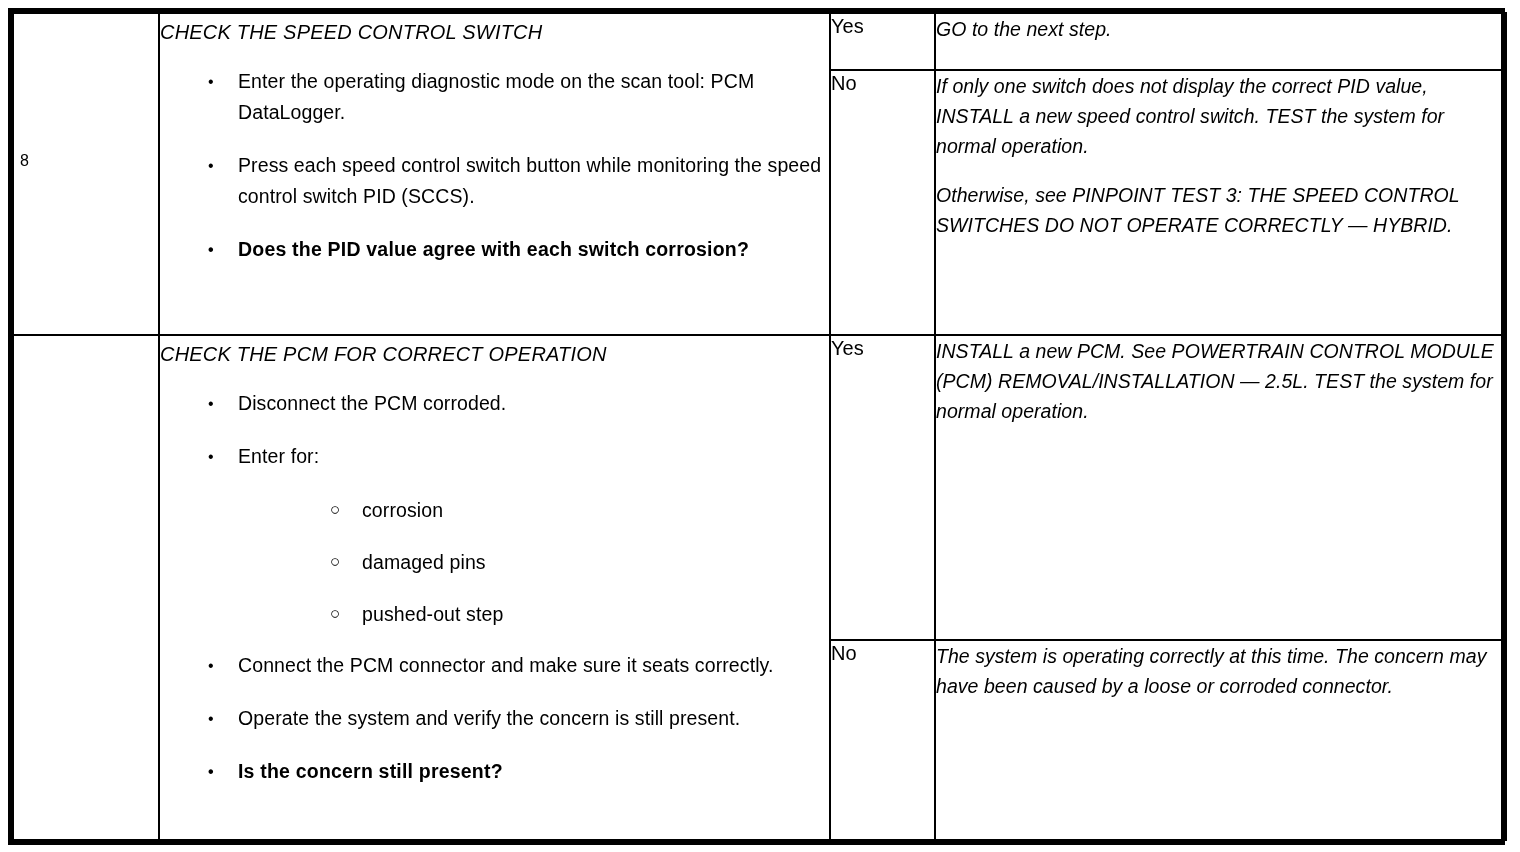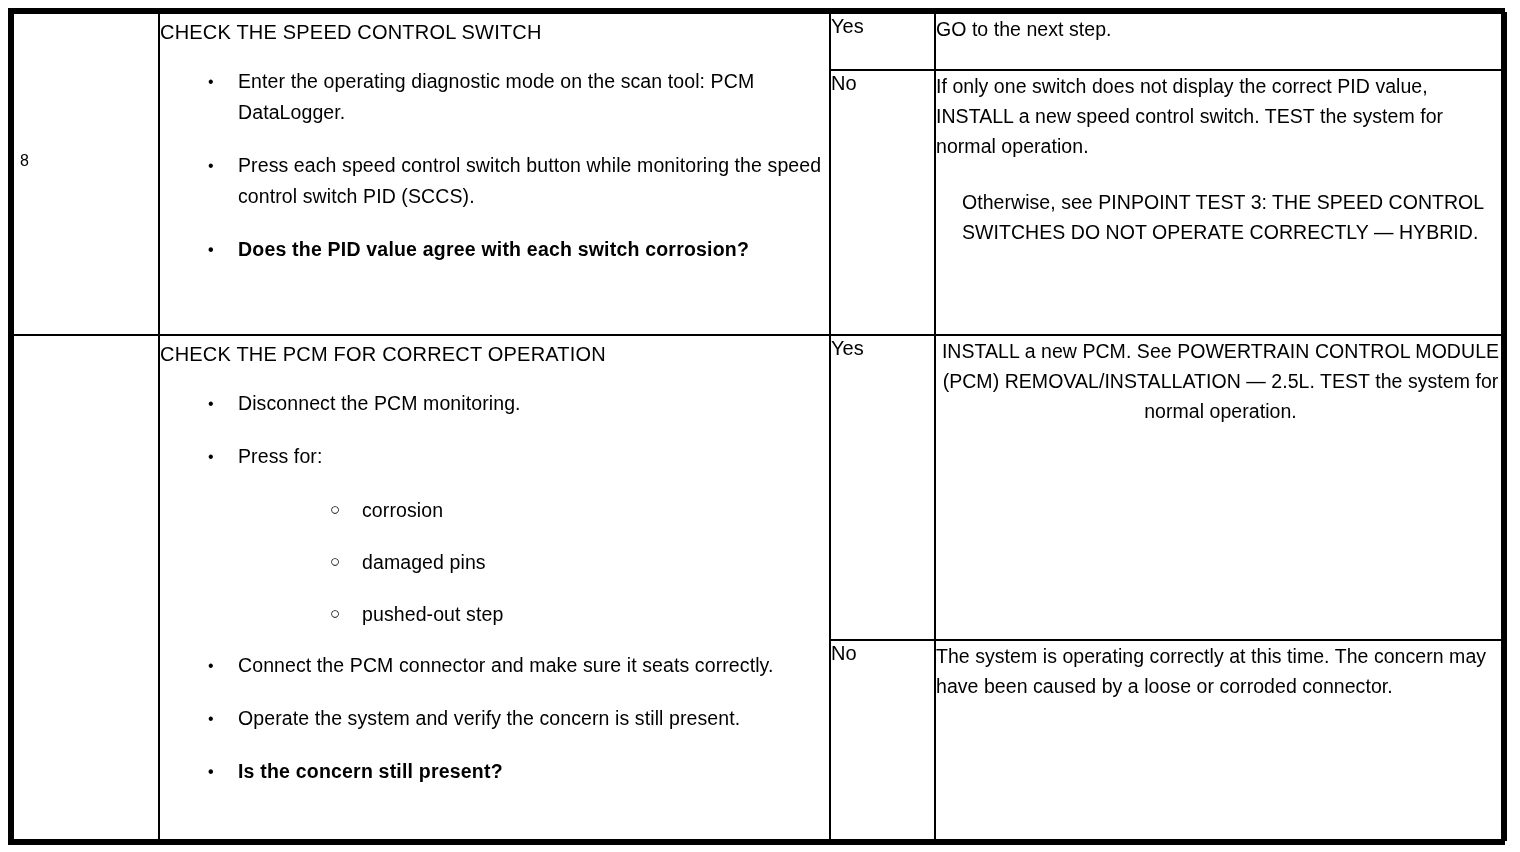--- a/index.html
+++ b/index.html
@@ -69,20 +69,21 @@
   
   .proc-cell {
     padding: 6px 10px 10px 6px;
   }
   .proc-title {
     font-size: 20px;
     line-height: 24px;
     letter-spacing: 0.2px;
     margin: 6px 0 0 0;
     white-space: nowrap;
+    font-style: italic;
   }
   ul.bullets {
     list-style: none;
     margin: 0;
     padding: 0;
   }
   ul.bullets > li {
     position: relative;
     margin: 22px 0 0 0;
     padding-left: 78px;
@@ -128,28 +129,29 @@
     vertical-align: middle;
     padding-left: 10px;
     font-size: 20px;
     line-height: 24px;
   }
 
   
   .act-cell {
     vertical-align: middle;
     padding: 8px 12px 8px 12px;
+    font-style: italic;
   }
   .act-cell p {
     margin: 0;
     font-size: 19.5px;
     line-height: 30px;
     letter-spacing: 0.05px;
   }
-  .act-cell p + p { margin-top: 26px; padding-left: 26px; }
+  .act-cell p + p { margin-top: 19px; }
 </style>
 </head>
 <body>
 
 <div class="sheet">
 
   <div class="dtable">
     <table>
       <colgroup>
         <col class="c-step">
@@ -208,26 +210,26 @@
           <td class="step-cell" rowspan="2">
             
           </td>
 
           <td class="proc-cell" rowspan="2">
             <div class="proc-title">CHECK THE PCM FOR CORRECT OPERATION</div>
 
             <ul class="bullets">
               <li>
                 <span class="dot">•</span>
-                <span>Disconnect the PCM monitoring.</span>
-              </li>
-
-              <li>
-                <span class="dot">•</span>
-                <span>Press for:</span>
+                <span>Disconnect the PCM corroded.</span>
+              </li>
+
+              <li>
+                <span class="dot">•</span>
+                <span>Enter for:</span>
                 <ul class="sub">
                   <li>
                     <span class="circ">○</span>
                     <span>corrosion</span>
                   </li>
                   <li>
                     <span class="circ">○</span>
                     <span>damaged pins</span>
                   </li>
                   <li>
@@ -249,21 +251,21 @@
                 <span class="dot">•</span>
                 <span>Is the concern still present?</span>
               </li>
             </ul>
           </td>
 
           <td class="res-cell" style="height:303px;">
             <span>Yes</span>
           </td>
 
-          <td class="act-cell" style="height:303px;text-align:center;">
+          <td class="act-cell" style="height:303px;">
             <p>INSTALL a new PCM. See POWERTRAIN CONTROL MODULE (PCM) REMOVAL/INSTALLATION — 2.5L. TEST the system for normal operation.</p>
           </td>
         </tr>
 
         <tr>
           <td class="res-cell">
             <span>No</span>
           </td>
           <td class="act-cell">
             <p>The system is operating correctly at this time. The concern may have been caused by a loose or corroded connector.</p>

